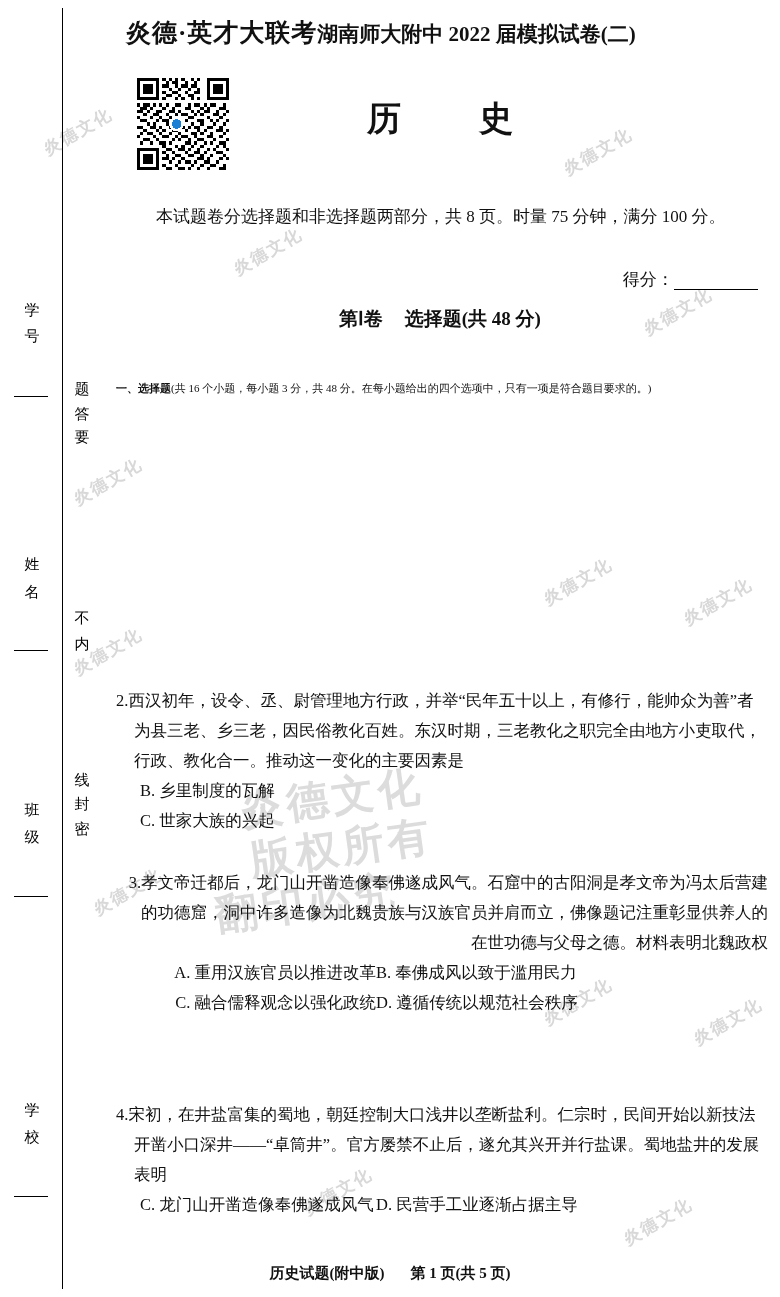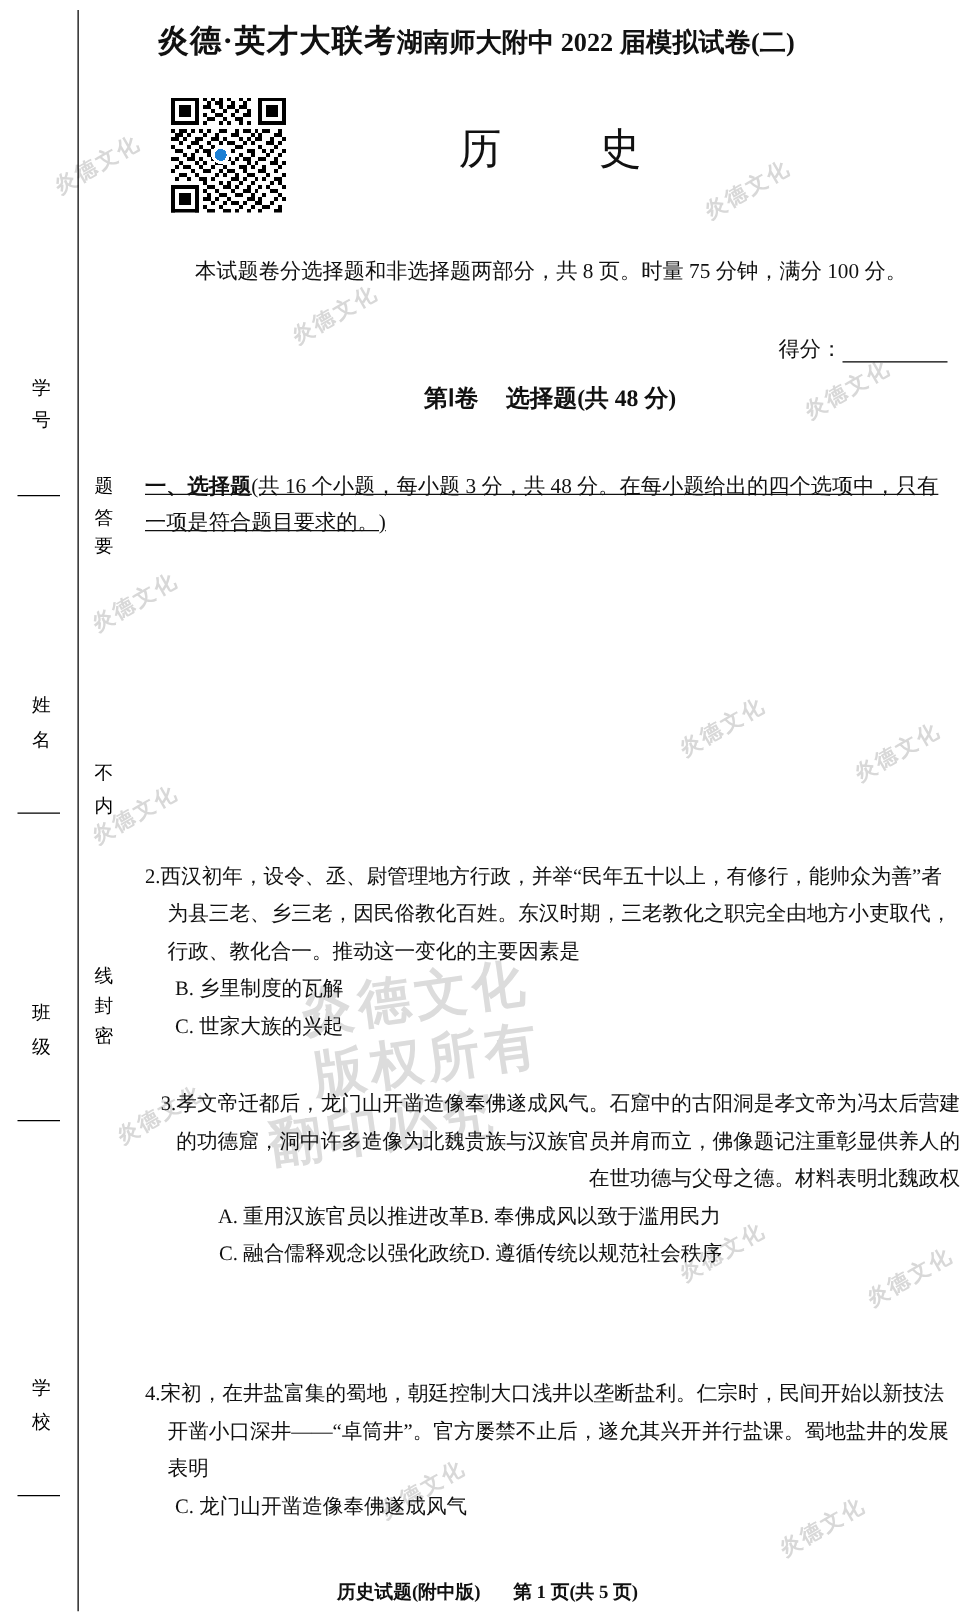--- a/index.html
+++ b/index.html
@@ -75,21 +75,21 @@
     letter-spacing:0px;
   }
   .qr {
     position:absolute; left:16px; top:78px; width:114px; height:92px;
   }
   .qr svg { display:block; }
   .subject {
     position:absolute; left:0; top:96px; width:660px;
     text-align:center;
     font-size:34px;
-    font-weight:normal;
+    font-weight:bold;
     letter-spacing:22px;
     text-indent:22px;
   }
   .intro {
     position:absolute; left:12px; top:200px; width:640px;
     font-size:17px; line-height:34px;
     text-indent:2em;
   }
   .score {
     position:absolute; right:12px; top:268px;
@@ -97,21 +97,21 @@
   }
   .score u { text-decoration:none; border-bottom:1px solid #000; padding:0 40px; }
   .section-1 {
     position:absolute; left:0; top:306px; width:660px;
     text-align:center;
     font-size:19px; font-weight:bold;
   }
   .section-1 .sp { display:inline-block; width:22px; }
   .inst {
     position:absolute; left:6px; top:374px; width:650px;
-    font-size:17px; line-height:29px;text-decoration:underline;
+    font-size:11px; line-height:29px;
   }
   .inst b { font-weight:bold; }
 
   .q {
     position:absolute; left:6px; width:652px;
     font-size:16.5px; line-height:30px;
   }
   .q p { margin:0; }
   .q .wrap { padding-left:18px; text-indent:-18px; }
   .opts-col { padding-left:24px; }
@@ -466,20 +466,21 @@
       <div class="opts-2">
         <div>C. 融合儒释观念以强化政统</div>
         <div>D. 遵循传统以规范社会秩序</div>
       </div>
     </div>
 
     <div class="q q4">
       <p class="wrap"><span>4.</span><span>宋初，在井盐富集的蜀地，朝廷控制大口浅井以垄断盐利。仁宗时，民间开始以新技法开凿小口深井——“卓筒井”。官方屡禁不止后，遂允其兴开并行盐课。蜀地盐井的发展表明</span></p>
       <div class="opts-2">
         <div>C. 龙门山开凿造像奉佛遂成风气</div>
+        <div>D. 民营手工业逐渐占据主导</div>
       </div>
     </div>
 
   </div>
 
   <div class="footer">
     <span>历史试题(附中版)</span><span class="gap"></span><span>第 1 页(共 5 页)</span>
   </div>
 
 </div>

